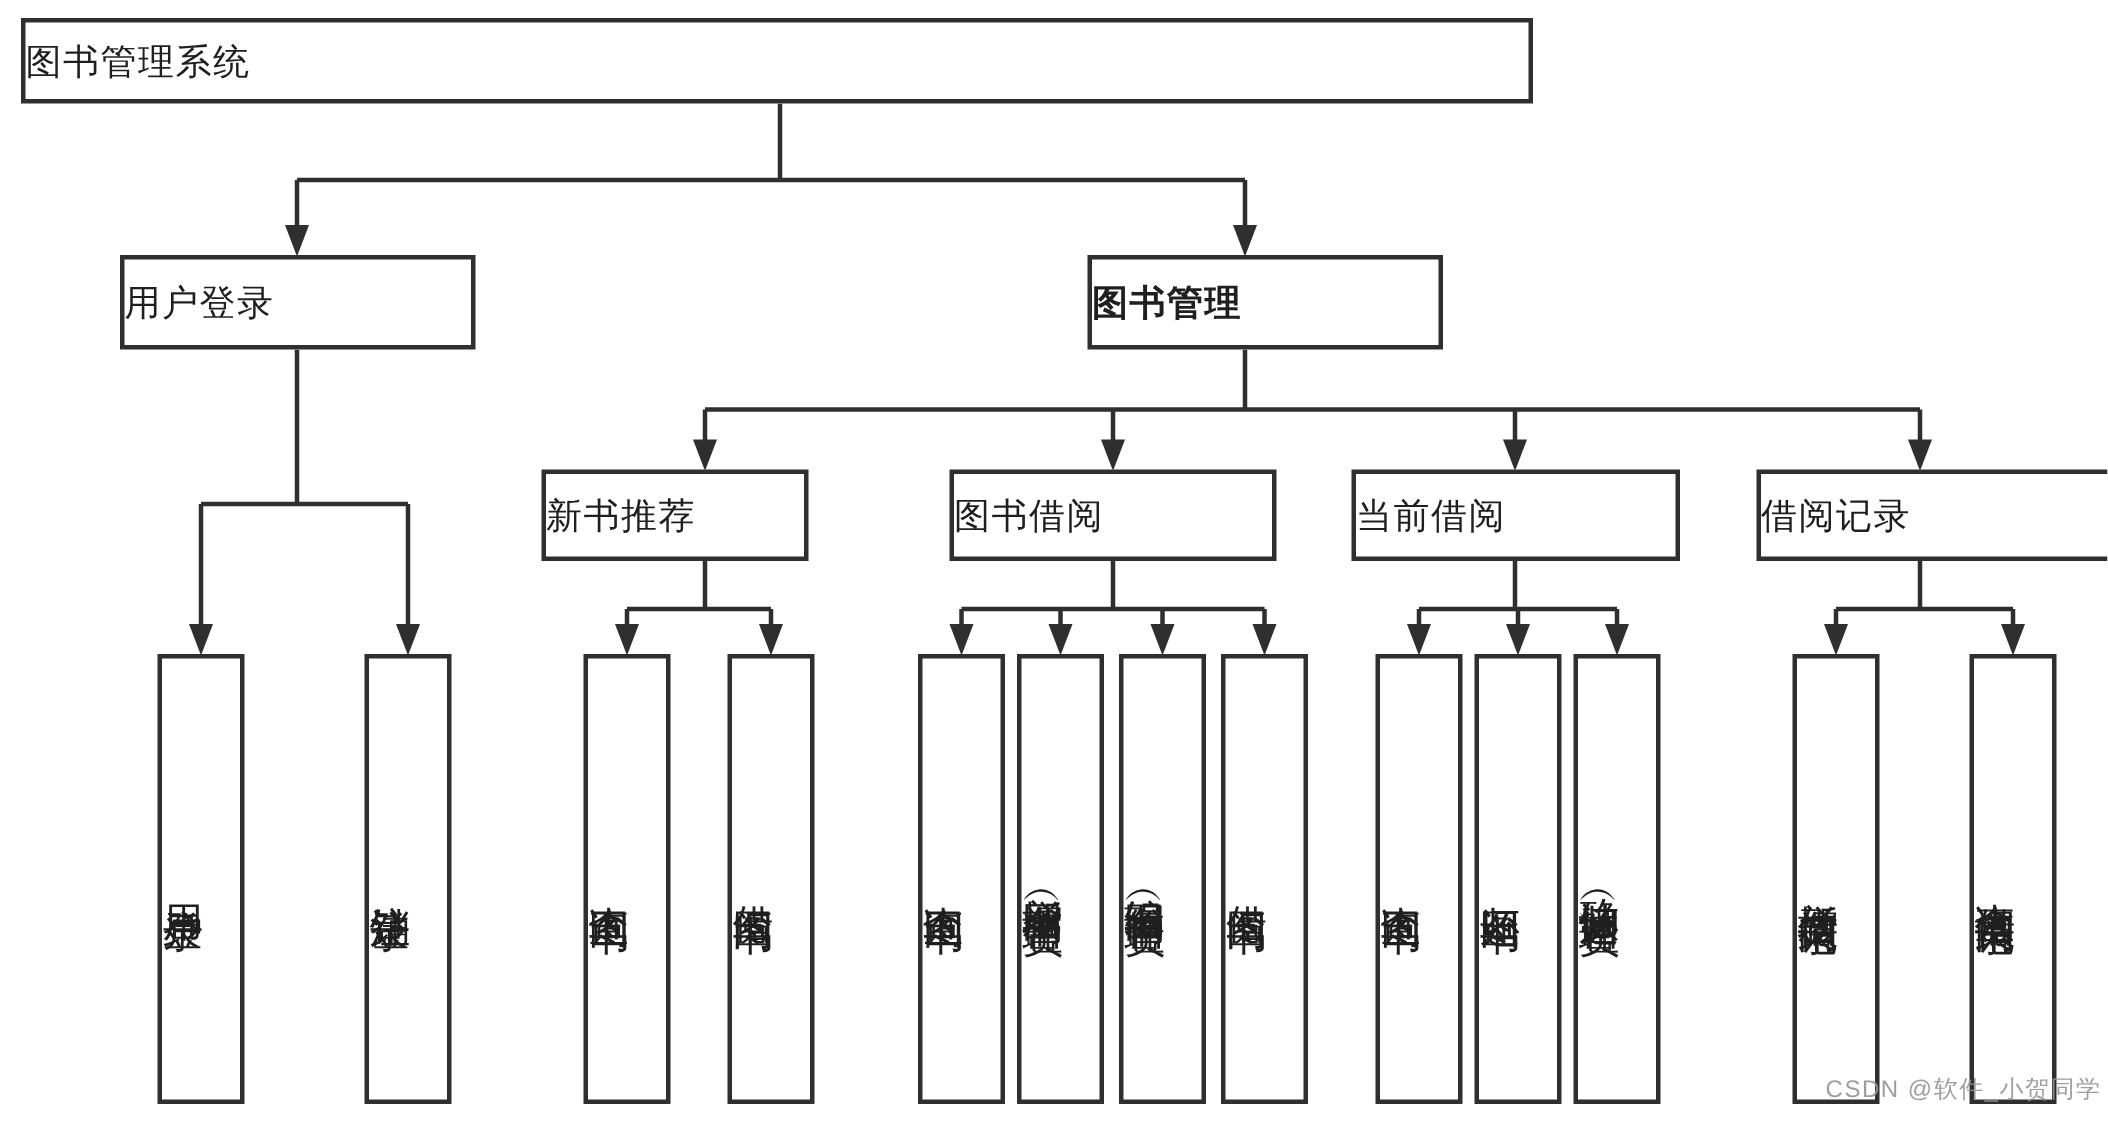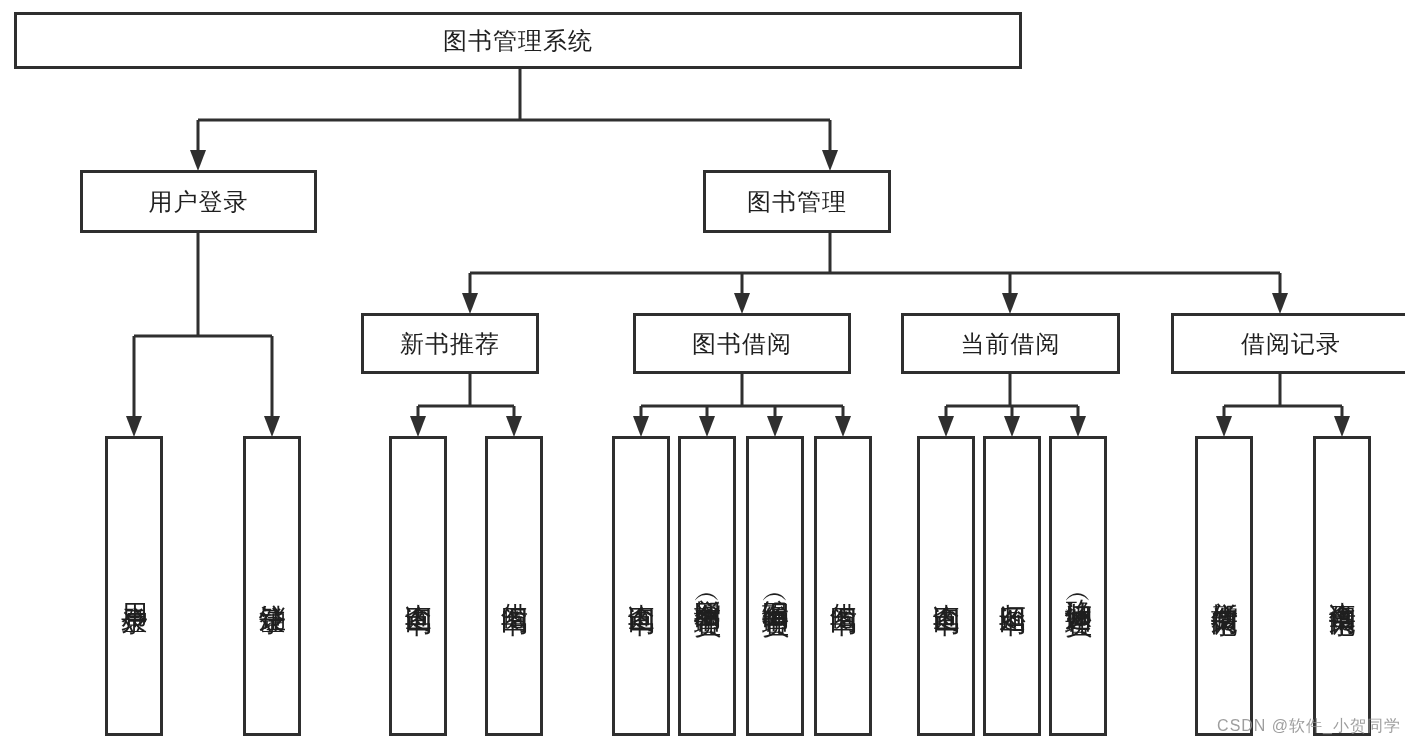--- a/index.html
+++ b/index.html
@@ -12,21 +12,21 @@
     overflow: hidden;
   }
   .connectors { position: absolute; left: 0; top: 0; z-index: 1; }
   .node {
     position: absolute;
     box-sizing: border-box;
     background: #ffffff;
     border: 3px solid #2f2f2f;
     display: flex;
     align-items: center;
-    justify-content: center;
+    justify-content: flex-start;
     color: #1f1f1f;
     z-index: 2;
   }
   .node.h .label {
     font-size: 24px;
     letter-spacing: 1px;
     white-space: nowrap;
   }
   .node.v .label {
     writing-mode: vertical-rl;
@@ -102,21 +102,21 @@
     </g>
   </svg>
 
   <div class="node h" style="left:14px; top:12px; width:1008px; height:57px;">
     <span class="label">图书管理系统</span>
   </div>
 
   <div class="node h" style="left:80px; top:170px; width:237px; height:63px;">
     <span class="label">用户登录</span>
   </div>
-  <div class="node h" style="left:703px; top:170px; width:188px; height:63px;">
+  <div class="node h" style="left:725px; top:170px; width:237px; height:63px;font-weight:bold;">
     <span class="label">图书管理</span>
   </div>
 
   <div class="node h" style="left:361px; top:313px; width:178px; height:61px;">
     <span class="label">新书推荐</span>
   </div>
   <div class="node h" style="left:633px; top:313px; width:218px; height:61px;">
     <span class="label">图书借阅</span>
   </div>
   <div class="node h" style="left:901px; top:313px; width:219px; height:61px;">

